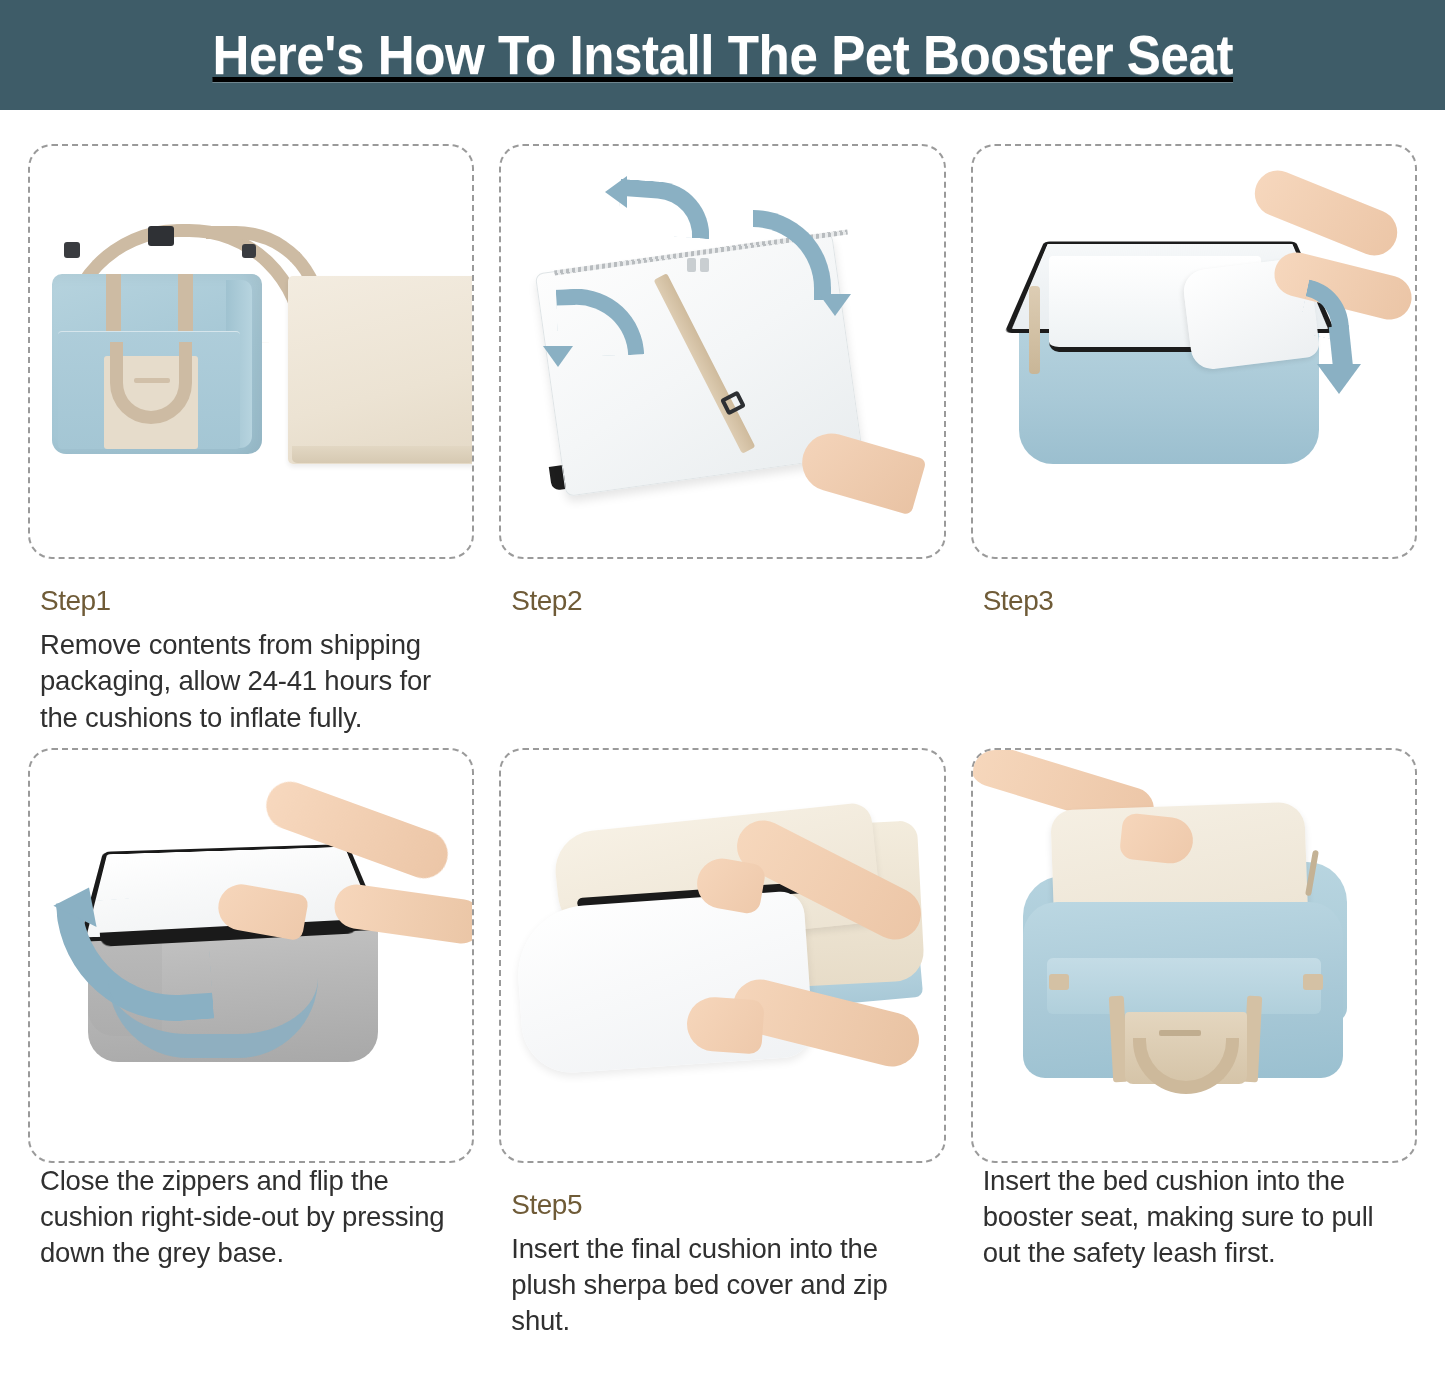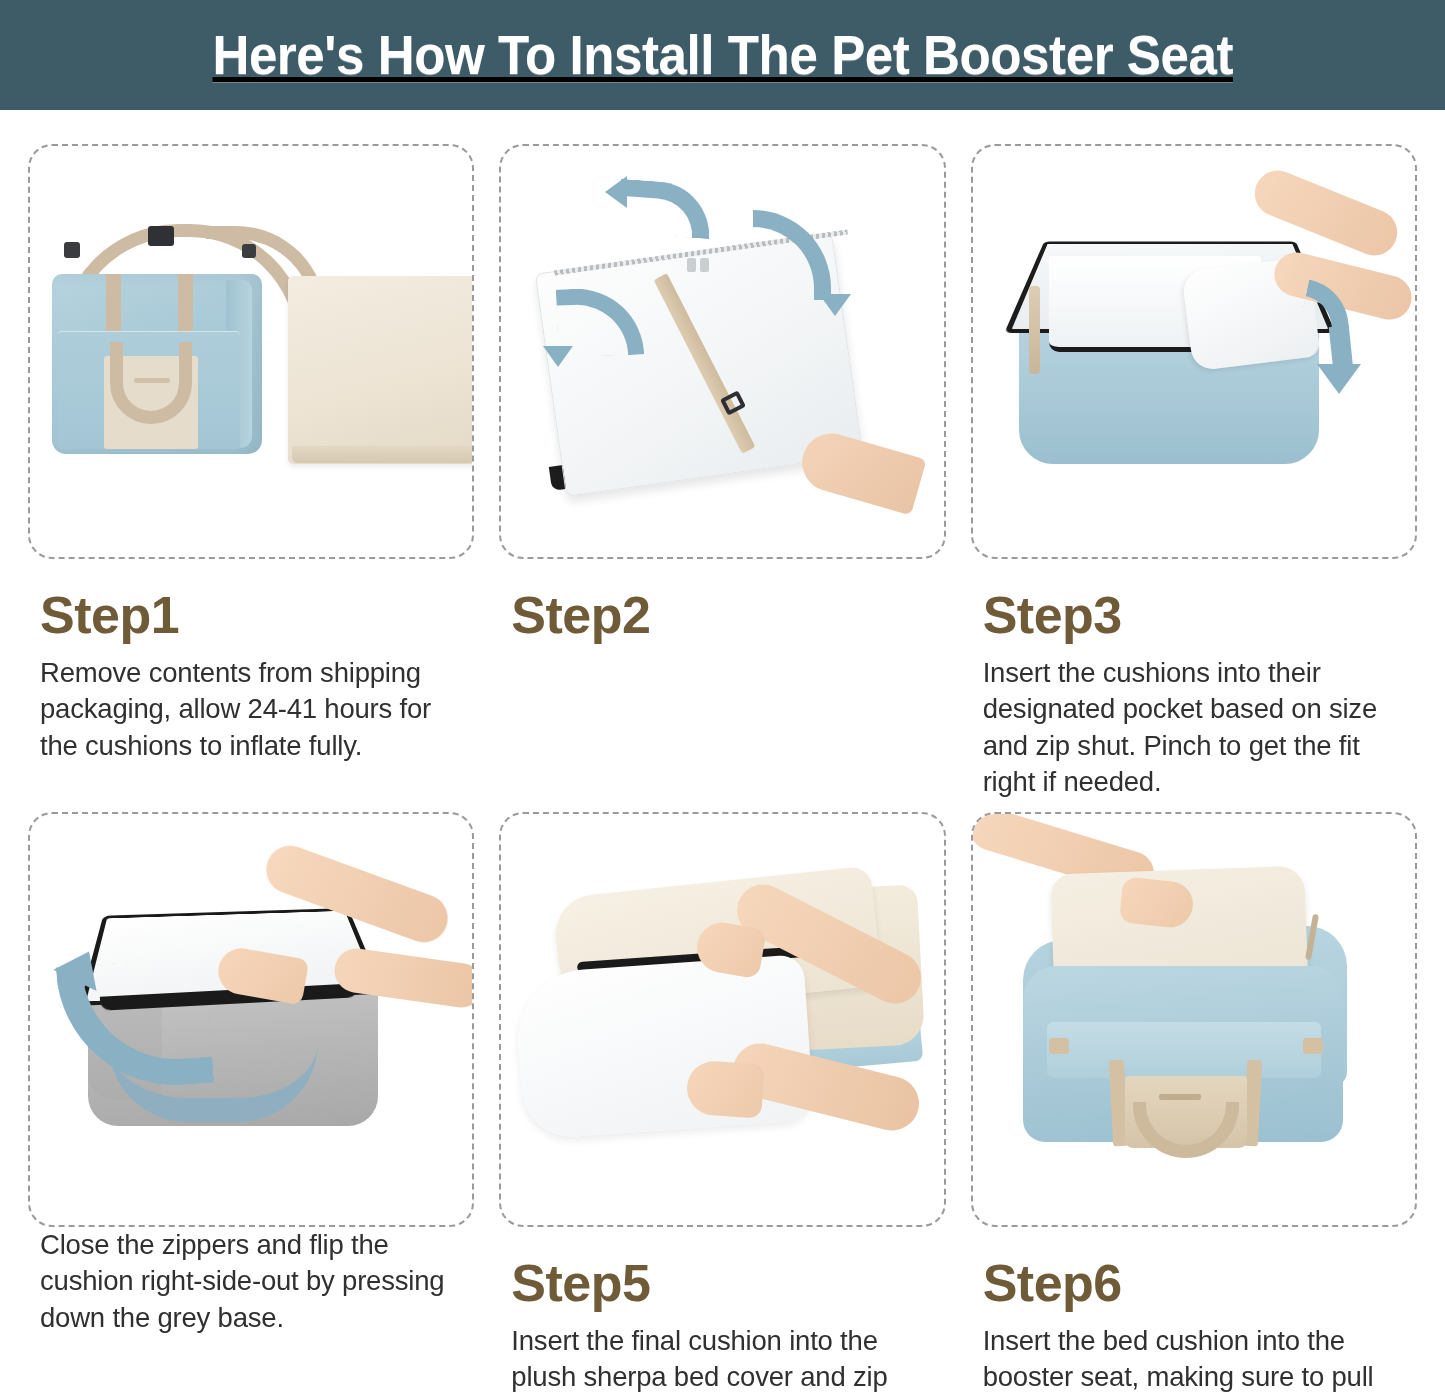--- a/index.html
+++ b/index.html
@@ -43,22 +43,22 @@
     height: 415px;
     border: 2px dashed #9a9a9a;
     border-radius: 24px;
     background: #ffffff;
     overflow: hidden;
   }
   .stage { position: absolute; inset: 0; }
 
   .step-label {
     margin: 26px 0 10px 12px;
-    font-size: 52px;
-    font-weight: 700;
+    font-size: 28px;
+    font-weight: 400;
     color: #6f5b37;
     letter-spacing: -0.5px;
   }
   .step-body {
     margin: 0 6px 0 12px;
     font-size: 27.5px;
     line-height: 1.32;
     color: #303030;
     font-weight: 400;
     letter-spacing: -0.2px;
@@ -535,21 +535,20 @@
         <div class="sh s3-zippull"></div>
         <div class="sh s3-cushion"></div>
         <div class="sh s3-arm1"></div>
         <div class="sh s3-arm2"></div>
         <div class="arrowC s3-arrow-curve"></div>
         <div class="sh s3-arrow-stem"></div>
         <div class="arrowhead s3-arrow-head"></div>
       </div>
     </div>
     <div class="step-label">Step3</div>
-    <div class="step-body">Insert the cushions into their designated pocket based on size and zip shut. Pinch to get the fit right if needed.</div>
   </div>
 
   <div class="step-cell">
     <div class="panel">
       <div class="stage">
         <div class="sh s4-box"></div>
         <div class="sh s4-box-l"></div>
         <div class="sh s4-top"></div>
         <div class="sh s4-lip"></div>
         <div class="sh s4-arm1"></div>
@@ -594,17 +593,16 @@
         <div class="sh s6-tab-l"></div>
         <div class="sh s6-tab-r"></div>
         <div class="sh s6-zip"></div>
         <div class="sh s6-handle-l"></div>
         <div class="sh s6-handle-r"></div>
         <div class="sh s6-pocket"></div>
         <div class="sh s6-logo"></div>
         <div class="sh s6-handle-loop"></div>
       </div>
     </div>
-    <div class="step-label">Step6</div>
     <div class="step-body">Insert the bed cushion into the booster seat, making sure to pull out the safety leash first.</div>
   </div>
 
 </div>
 
 </body></html>

